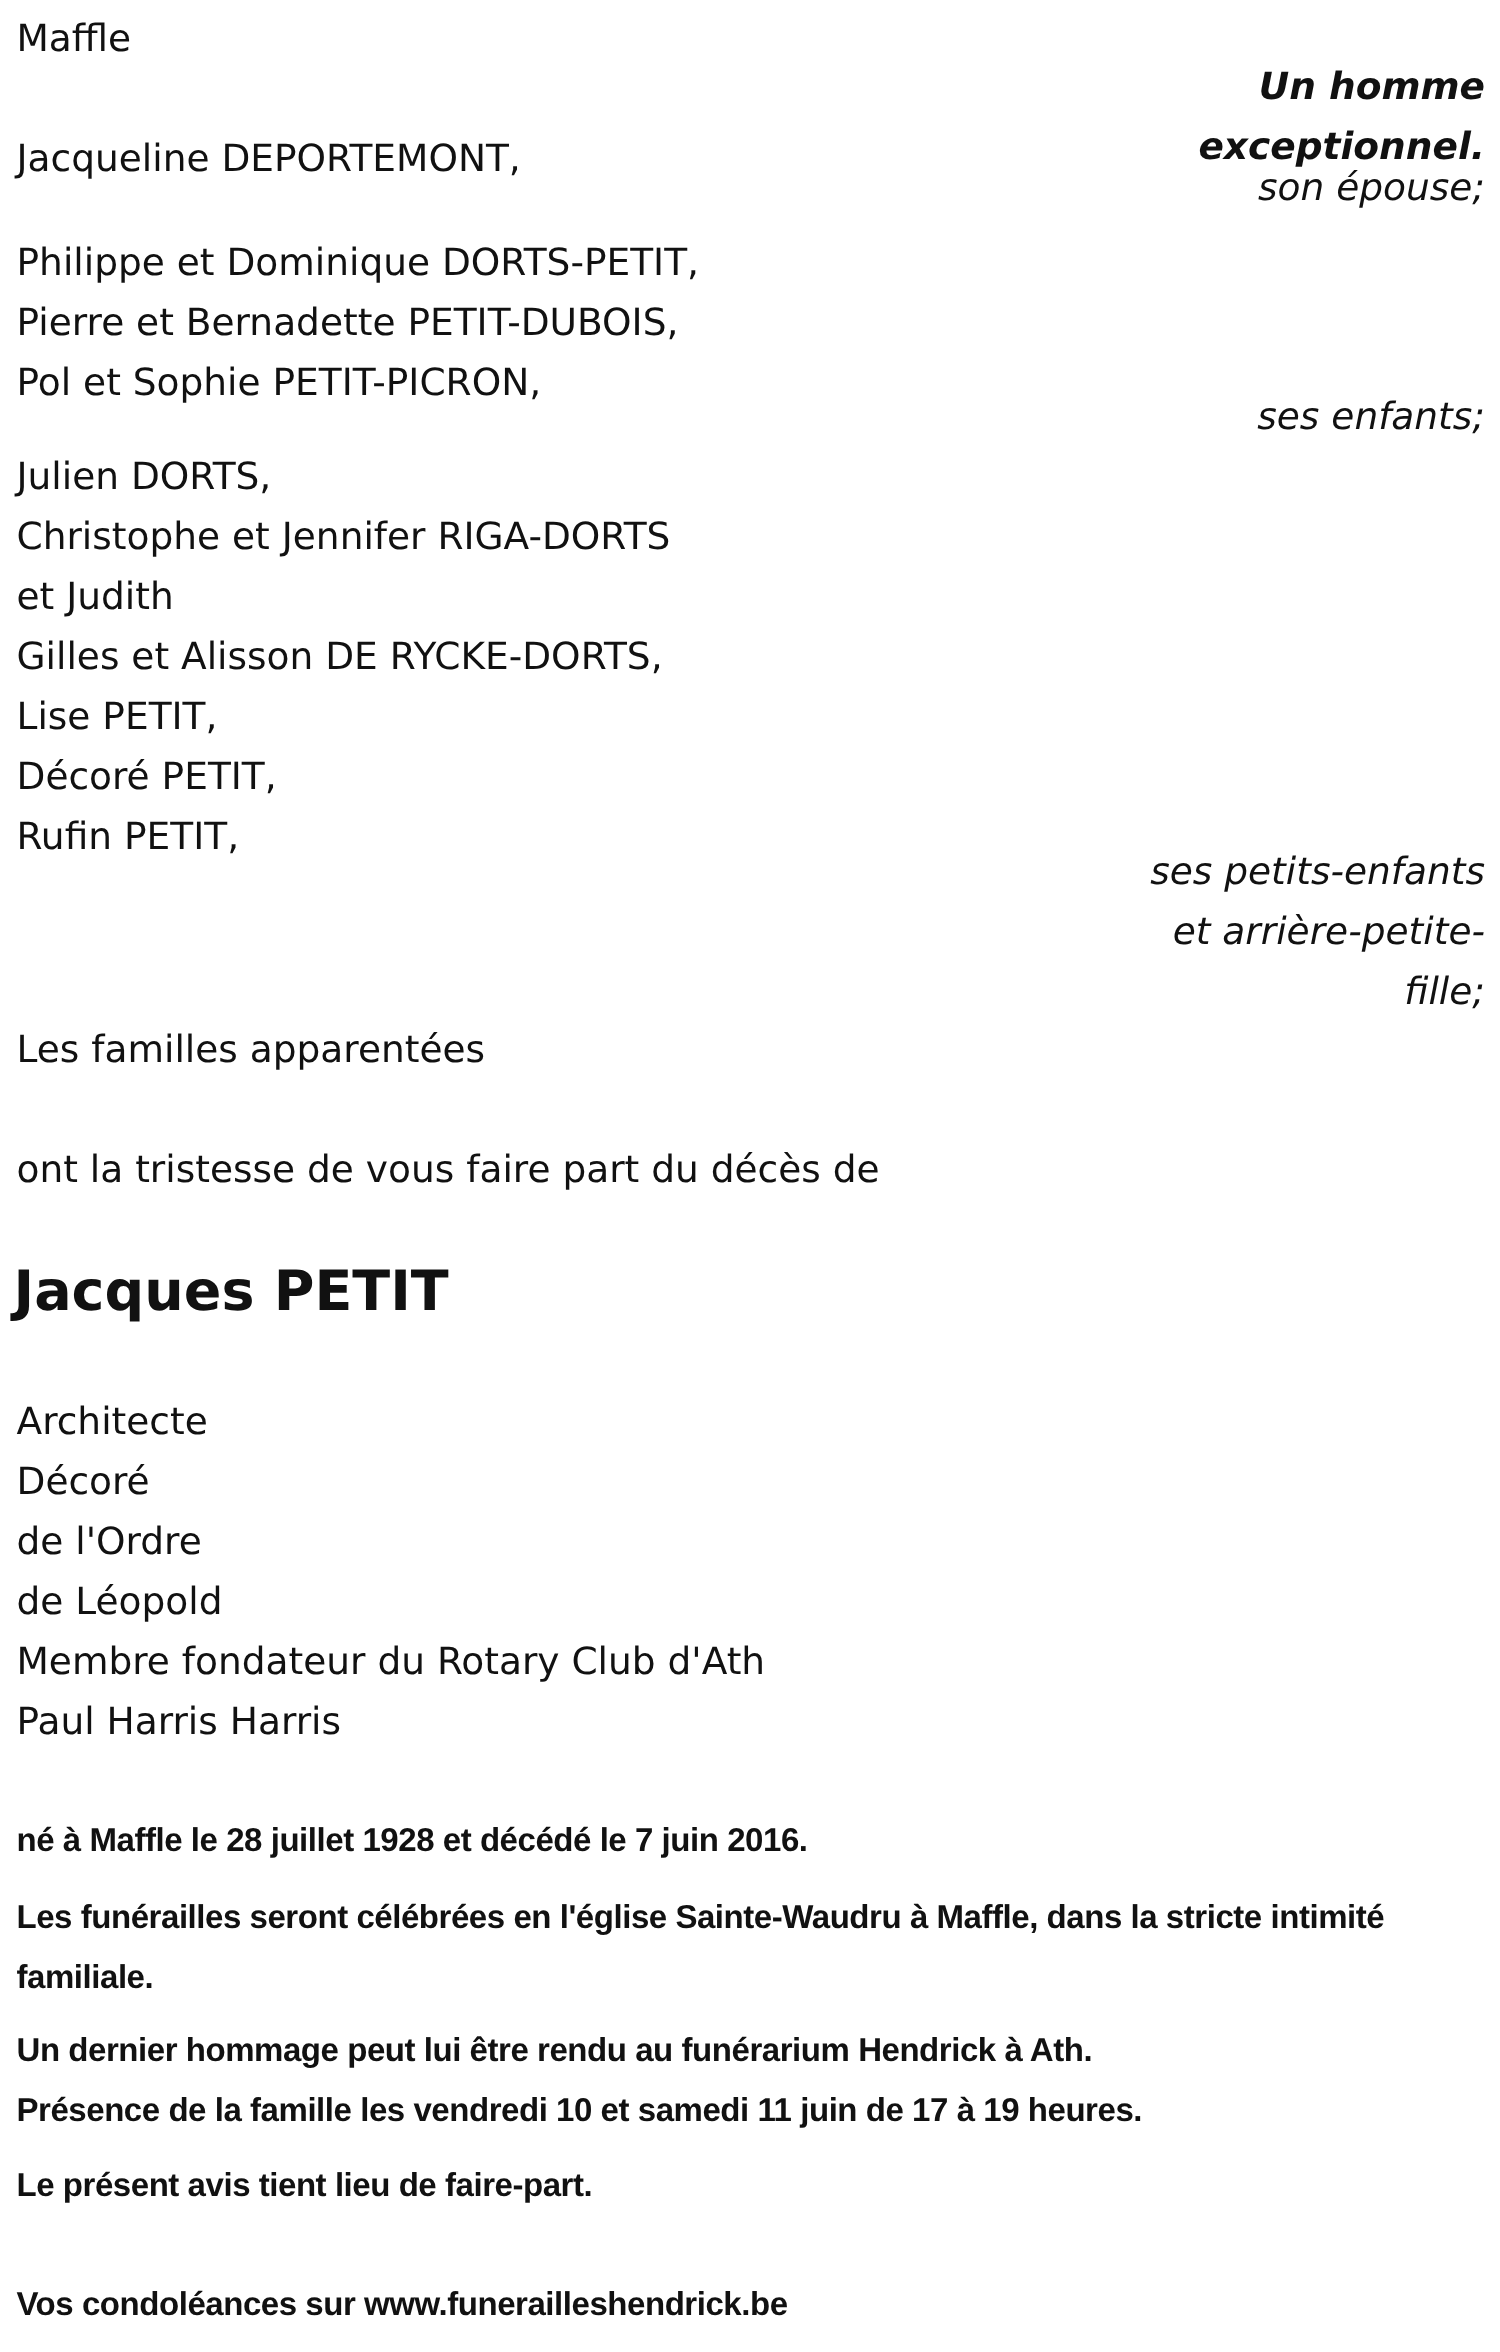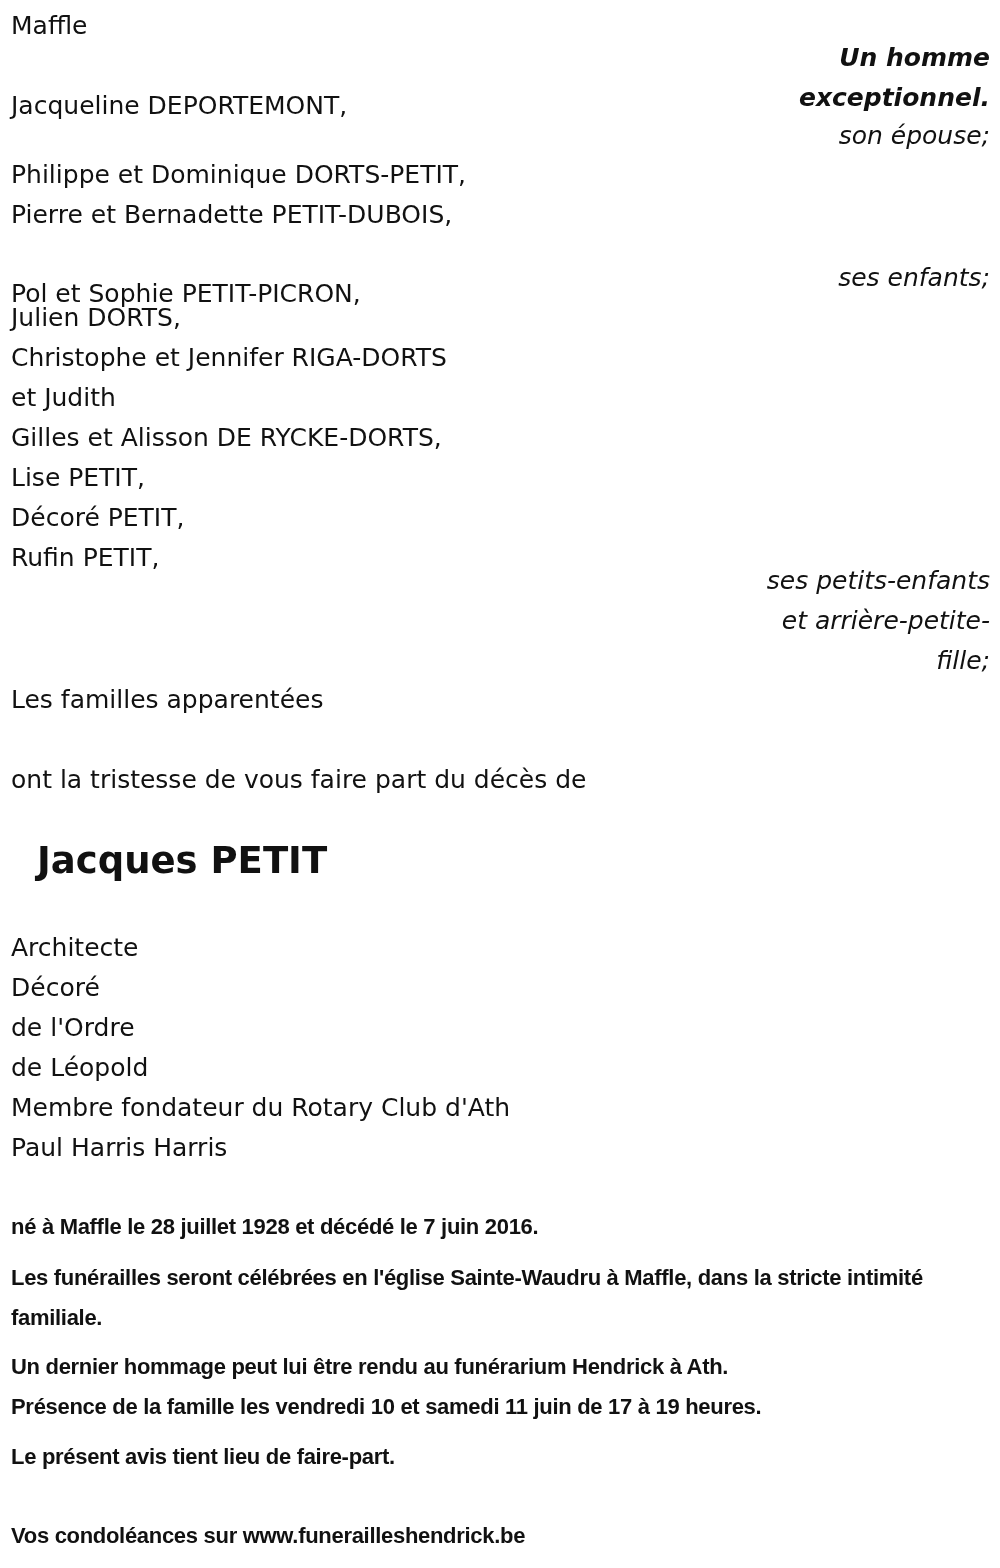--- a/index.html
+++ b/index.html
@@ -33,21 +33,20 @@
       font-weight: bold;
       font-style: italic;
     }
     .deceased-name {
       position: absolute;
       left: 9px;
       font-size: 37px;
       font-weight: bold;
       line-height: 50px;
       white-space: nowrap;
-      margin-left: 28px;
     }
     .wrap {
       position: absolute;
       left: 11px;
       width: 975px;
       white-space: normal;
     }
     .cond {
       font-family: "Liberation Sans", sans-serif;
       font-size: 22px;
@@ -57,26 +56,26 @@
   </style>
 </head>
 <body>
 
 <div class="line" style="top:6px;">Maffle</div>
 
 <div class="right tagline" style="top:38px;margin-left:16px;">Un homme</div>
 <div class="right tagline" style="top:78px;">exceptionnel.</div>
 
 <div class="line" style="top:86px;">Jacqueline DEPORTEMONT,</div>
-<div class="right" style="top:116px;">son épouse;</div>
+<div class="right" style="top:105px;">son épouse;</div>
 
 <div>
   <div class="line" style="top:155px;">Philippe et Dominique DORTS-PETIT,</div>
   <div class="line" style="top:195px;">Pierre et Bernadette PETIT-DUBOIS,</div>
-  <div class="line" style="top:235px;margin-top:39px;">Pol et Sophie PETIT-PICRON,</div>
+  <div class="line" style="top:235px;">Pol et Sophie PETIT-PICRON,</div>
 </div>
 <div class="right" style="top:258px;text-align:center;">ses enfants;</div>
 
 <div>
   <div class="line" style="top:298px;text-align:right;">Julien DORTS,</div>
   <div class="line" style="top:338px;">Christophe et Jennifer RIGA-DORTS</div>
   <div class="line" style="top:378px;">et Judith</div>
   <div class="line" style="top:418px;">Gilles et Alisson DE RYCKE-DORTS,</div>
   <div class="line" style="top:458px;">Lise PETIT,</div>
   <div class="line" style="top:498px;">Décoré PETIT,</div>

